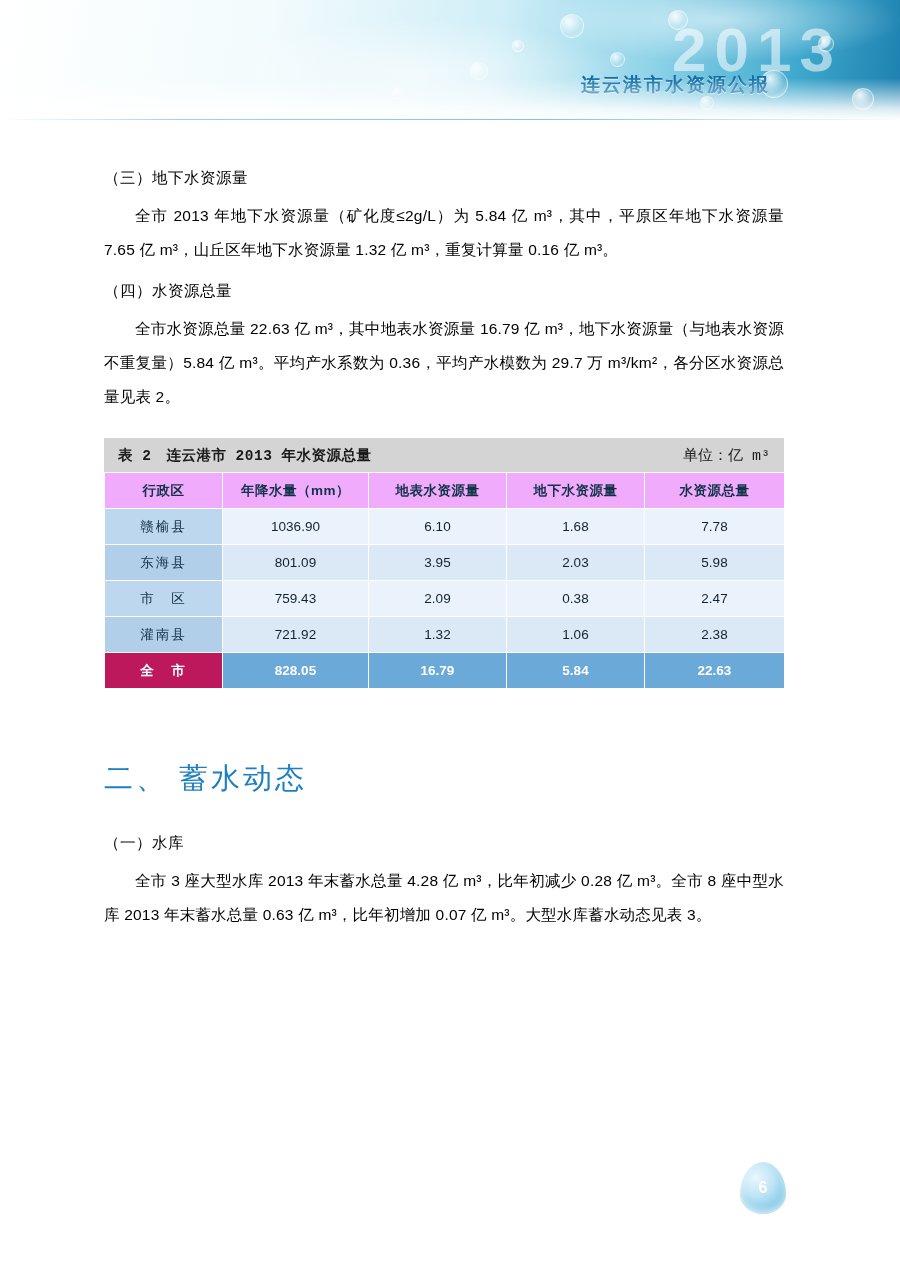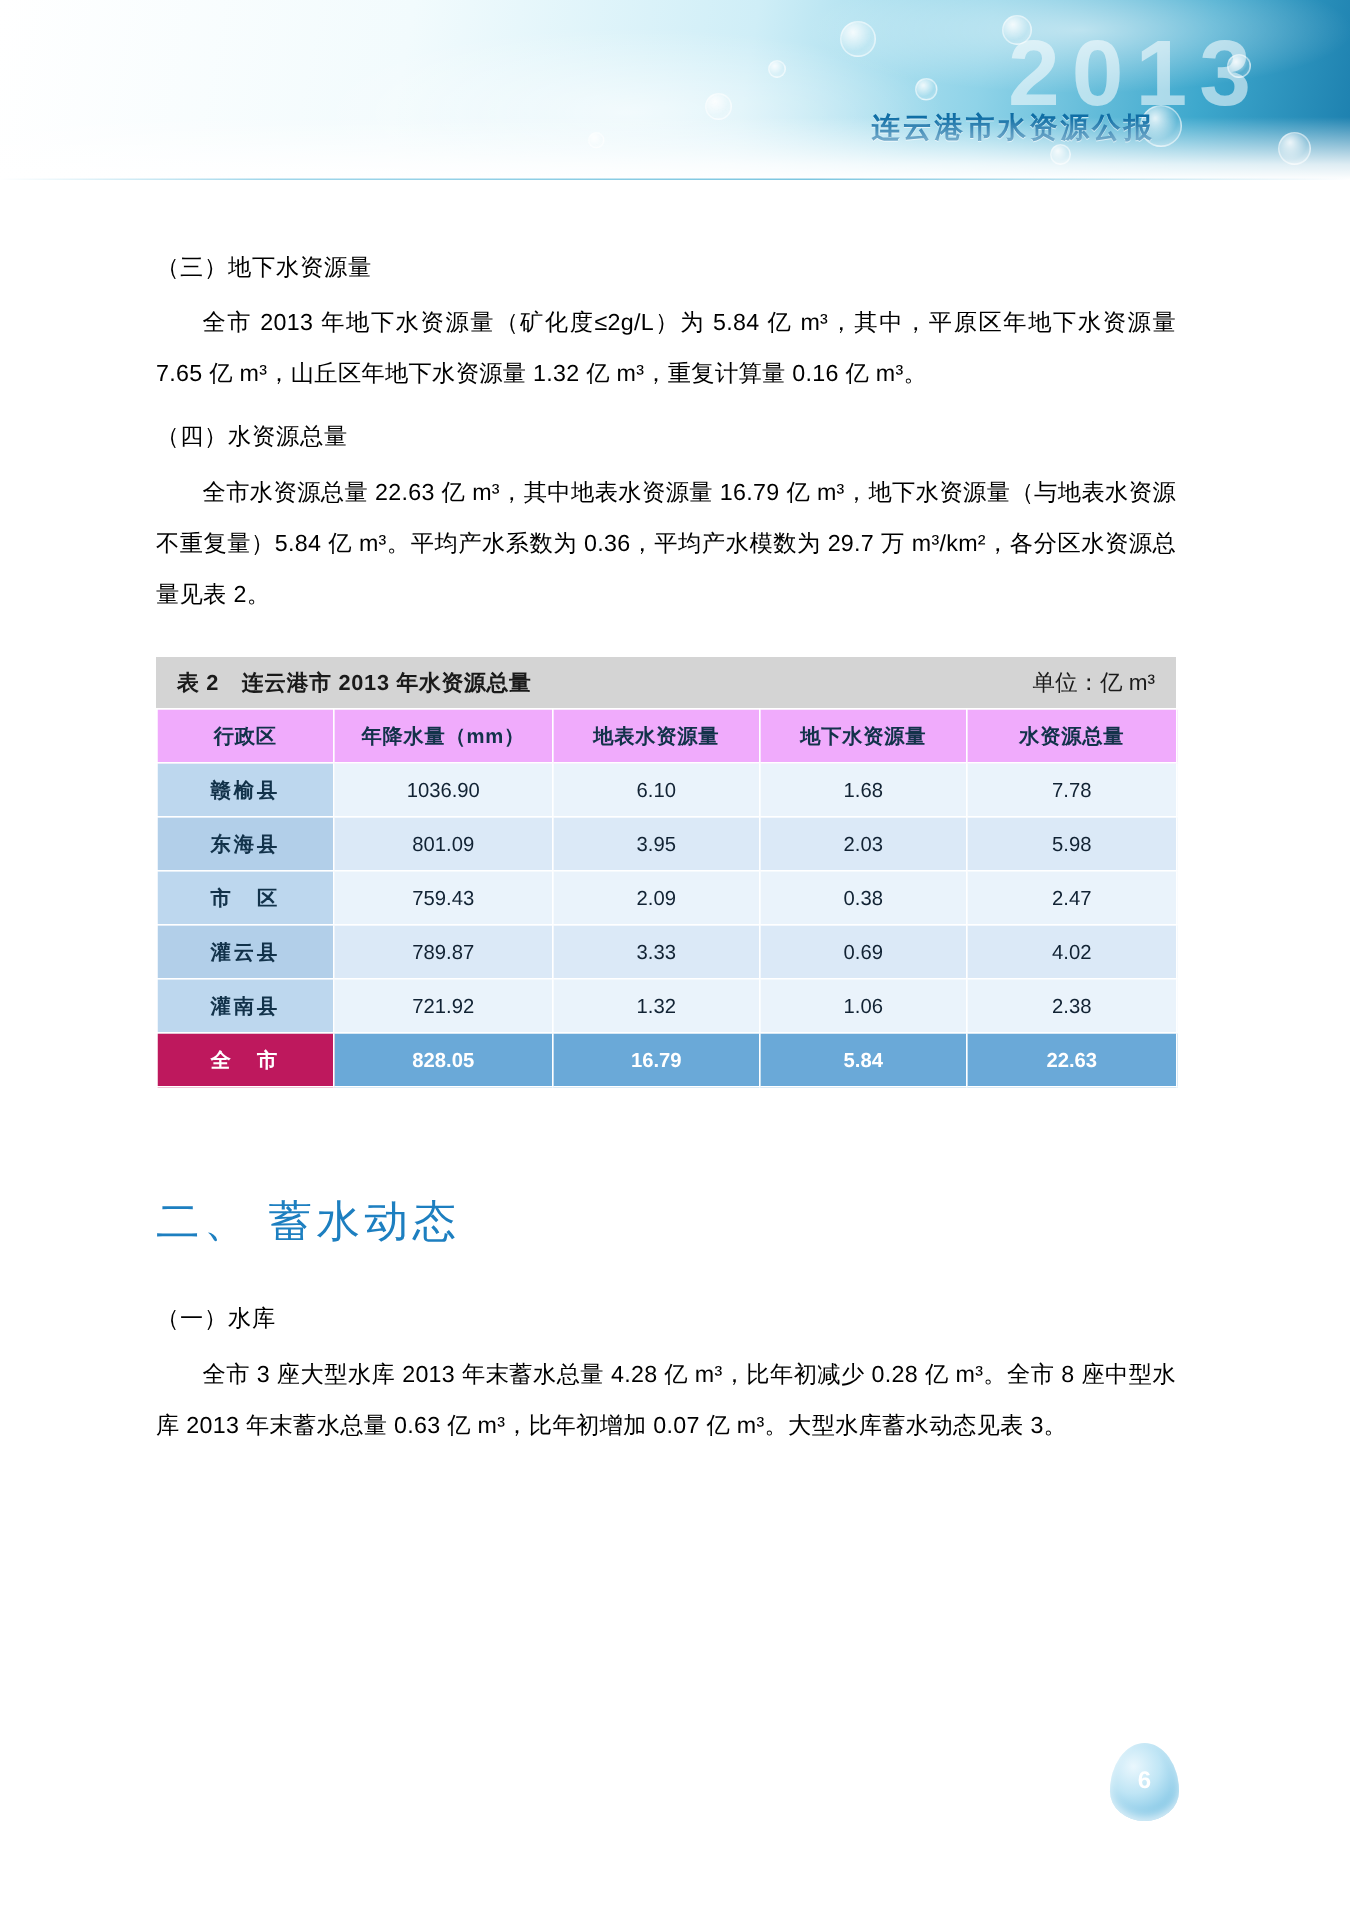--- a/index.html
+++ b/index.html
@@ -99,20 +99,21 @@
     margin-top: 24px;
     width: 680px;
   }
   .tbl-caption {
     background: #d4d4d4;
     height: 34px;
     display: flex;
     align-items: center;
     padding: 0 14px;
     box-sizing: border-box;
+    font-family: Liberation Mono, monospace;
   }
   .tbl-caption .t-title {
     font-size: 14.5px;
     font-weight: bold;
     color: #1a1a1a;
     letter-spacing: .5px;
   }
   .tbl-caption .t-unit {
     margin-left: auto;
     font-size: 15px;
@@ -138,21 +139,21 @@
   }
   table.data tbody td {
     background: #eaf3fb;
     color: #123;
   }
   table.data tbody tr:nth-child(even) td {
     background: #dbe9f7;
   }
   table.data tbody td.rowhead {
     background: #bdd7ee;
-    font-weight: bold;
+    font-weight: normal;
     color: #12324a;
     letter-spacing: 2px;
   }
   table.data tbody tr:nth-child(even) td.rowhead {
     background: #b2cfe9;
   }
   table.data tbody tr.total td {
     background: #6aa9d8;
     color: #ffffff;
     font-weight: bold;
@@ -266,27 +267,20 @@
             <td>5.98</td>
           </tr>
           <tr>
             <td class="rowhead">市　区</td>
             <td>759.43</td>
             <td>2.09</td>
             <td>0.38</td>
             <td>2.47</td>
           </tr>
           <tr>
-            <td class="rowhead">灌云县</td>
-            <td>789.87</td>
-            <td>3.33</td>
-            <td>0.69</td>
-            <td>4.02</td>
-          </tr>
-          <tr>
             <td class="rowhead">灌南县</td>
             <td>721.92</td>
             <td>1.32</td>
             <td>1.06</td>
             <td>2.38</td>
           </tr>
           <tr class="total">
             <td class="rowhead">全　市</td>
             <td>828.05</td>
             <td>16.79</td>

